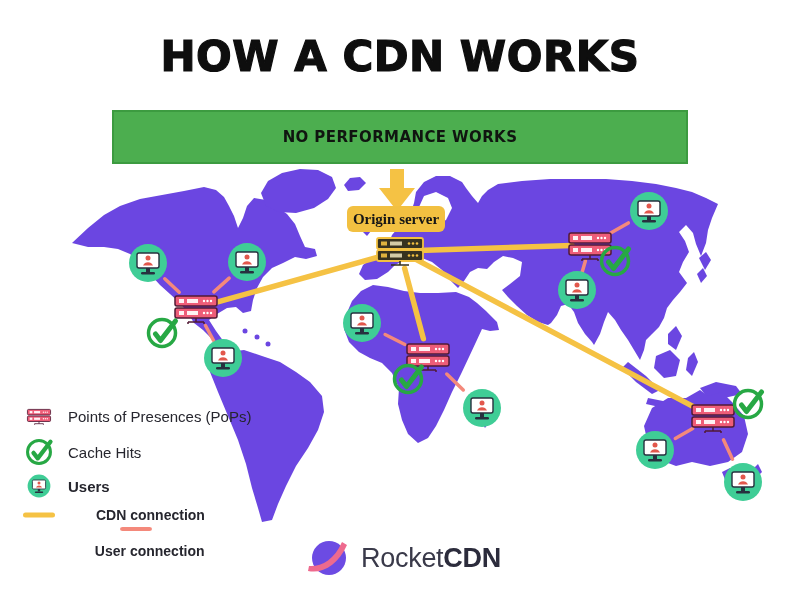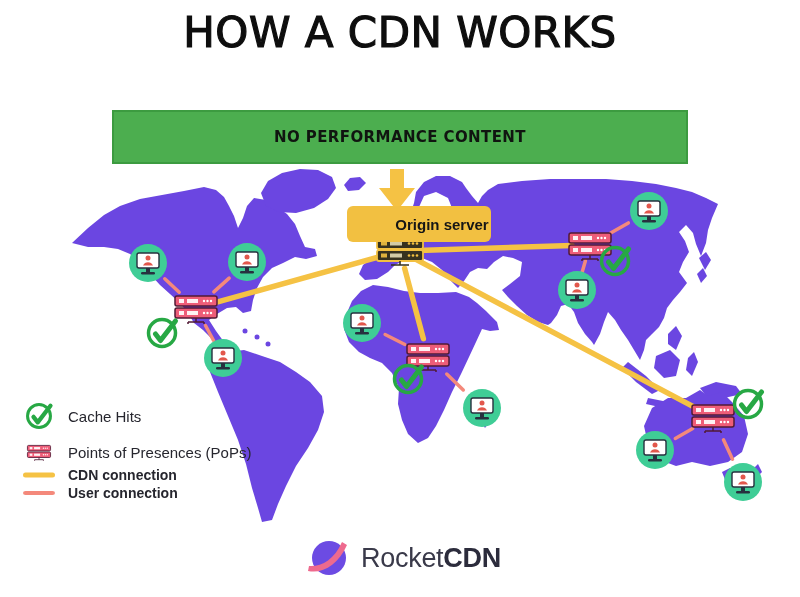--- a/index.html
+++ b/index.html
@@ -1,49 +1,49 @@
 <!DOCTYPE html>
 <html style="--map-purple: #6b46e1; --cdn-yellow: #f5c244; --user-pink: #f4897b; --check-green: #27a844; --user-green: #3fcd96; --pop-red: #ee5d78; --banner-green: #4cae4f; --banner-border: #3c9b40; --origin-yellow: #f2c041;"><head>
 <meta charset="utf-8">
 <style>
   html,body{margin:0;padding:0;background:#fff;}
   .page{position:relative;width:800px;height:597px;background:#ffffff;overflow:hidden;
         font-family:"Liberation Sans",sans-serif;}
 
-  .title{position:absolute;left:0;top:8px;width:100%;text-align:center;
-         font-family:"DejaVu Sans",sans-serif;font-weight:400;font-size:42px;
+  .title{position:absolute;left:0;top:32px;width:100%;text-align:center;
+         font-family:"DejaVu Sans",sans-serif;font-weight:700;font-size:42px;
          color:#0e0e0e;-webkit-text-stroke:1.2px #0e0e0e;letter-spacing:0.5px;}
 
   .banner{position:absolute;left:112px;top:110px;width:576px;height:54px;
           background:var(--banner-green,#4cae4f);border:2px solid var(--banner-border,#3c9b40);
           box-sizing:border-box;display:flex;flex-direction:column;justify-content:center;
           align-items:center;gap:3px;}
   .banner-heading{font-family:"DejaVu Sans",sans-serif;font-weight:700;font-size:15px;
           color:#101510;letter-spacing:0.4px;}
   .banner-sub{font-size:15px;font-weight:400;color:#1c2a1c;letter-spacing:1.2px;}
 
   svg.layer{position:absolute;left:0;top:0;}
 
-  .origin-label{position:absolute;left:347px;top:206px;width:98px;height:36px;
+  .origin-label{position:absolute;left:347px;top:206px;width:98px;height:26px;
           background:var(--origin-yellow,#f2c041);border-radius:6px;
           display:flex;align-items:center;justify-content:center;
-          font-family:Liberation Sans, sans-serif;font-weight:700;font-size:15px;color:#161616;padding-left:46px;}
+          font-family:Liberation Serif, serif;font-weight:700;font-size:15px;color:#161616;}
 
   .legend{position:absolute;left:20px;top:397px;display:flex;flex-direction:column;}
   .legend-row{display:flex;align-items:center;gap:10px;height:38px;}
   .legend-row.slim{height:16px;}
   .legend-row:nth-child(2){margin-top:-2px;}
   .legend-row:nth-child(3){margin-top:-4px;}
   .legend-row:nth-child(4){margin-top:2px;}
   .legend-row:nth-child(5){margin-top:2px;flex-direction:column;}
   .legend-ico{width:38px;height:38px;display:inline-flex;align-items:center;justify-content:center;}
   .legend-row.slim .legend-ico{height:14px;}
   .legend-label{font-size:15px;font-weight:400;color:#26262e;}
   .legend-label.bold{font-weight:700;}
-  .legend-row.slim .legend-label{font-size:14px;font-weight:700;}
+  .legend-row.slim .legend-label{font-size:14px;font-weight:700;margin-left:28px;}
 
   .logo{position:absolute;left:4px;top:536px;width:100%;display:flex;align-items:center;
         justify-content:center;gap:10px;}
   .logo-text{font-size:27px;color:#3a3a4a;letter-spacing:-0.3px;}
   .logo-text b{color:#2c2c3c;font-weight:700;}
 </style>
 </head>
 <body>
 
 <div class="page">
@@ -299,37 +299,26 @@
       </g>
     </svg>
 
   <svg class="layer" width="800" height="597" viewBox="0 0 800 597">
     <path d="M390,169 L404,169 L404,188 L415,188 L397,211 L379,188 L390,188 Z" fill="var(--cdn-yellow,#f5c244)"></path>
   </svg>
 
   <div class="title">HOW A CDN WORKS</div>
 
   <div class="banner">
-    <div class="banner-heading">NO PERFORMANCE CONTENT</div>
+    <div class="banner-heading">NO PERFORMANCE WORKS</div>
   </div>
 
   <div class="origin-label">Origin server</div>
 
   <div class="legend">
-    <div class="legend-row">
-      <span class="legend-ico">
-          <svg width="38" height="38" viewBox="-19 -19 38 38">
-            <g transform="scale(0.85)">
-              <circle r="13.5" fill="none" stroke="#27a844" stroke-width="3.5"></circle>
-              <path d="M-6.5,1 L-1.5,7.5 L13.5,-12" fill="none" stroke="#27a844" stroke-width="5" stroke-linecap="round" stroke-linejoin="round"></path>
-            </g>
-          </svg>
-        </span>
-      <span class="legend-label">Cache Hits</span>
-    </div>
     <div class="legend-row">
       <span class="legend-ico">
           <svg width="38" height="38" viewBox="-19 -19 38 38">
             <g transform="scale(0.55)">
               <rect x="-21" y="-12" width="42" height="10" rx="2" fill="#ee5d78" stroke="#511a35" stroke-width="1.5"></rect>
               <rect x="-17" y="-9" width="5" height="4" fill="#ffffff" opacity="0.92"></rect>
               <rect x="-9" y="-9" width="11" height="4" fill="#ffffff" opacity="0.92"></rect>
               <circle cx="8" cy="-7" r="1.2" fill="#ffffff"></circle>
               <circle cx="11.5" cy="-7" r="1.2" fill="#ffffff"></circle>
               <circle cx="15" cy="-7" r="1.2" fill="#ffffff"></circle>
@@ -338,20 +327,46 @@
               <rect x="-9" y="3" width="11" height="4" fill="#ffffff" opacity="0.92"></rect>
               <circle cx="8" cy="5" r="1.2" fill="#ffffff"></circle>
               <circle cx="11.5" cy="5" r="1.2" fill="#ffffff"></circle>
               <circle cx="15" cy="5" r="1.2" fill="#ffffff"></circle>
               <path d="M0,10 V14 M-8,14 H8 M-8,14 L-8,16 M8,14 L8,16" stroke="#511a35" stroke-width="1.5" fill="none"></path>
             </g>
           </svg>
         </span>
       <span class="legend-label">Points of Presences (PoPs)</span>
     </div>
+    <div class="legend-row">
+      <span class="legend-ico">
+          <svg width="38" height="38" viewBox="-19 -19 38 38">
+            <g transform="scale(0.85)">
+              <circle r="13.5" fill="none" stroke="#27a844" stroke-width="3.5"></circle>
+              <path d="M-6.5,1 L-1.5,7.5 L13.5,-12" fill="none" stroke="#27a844" stroke-width="5" stroke-linecap="round" stroke-linejoin="round"></path>
+            </g>
+          </svg>
+        </span>
+      <span class="legend-label">Cache Hits</span>
+    </div>
+    <div class="legend-row">
+      <span class="legend-ico">
+          <svg width="38" height="38" viewBox="-19 -19 38 38">
+            <g transform="scale(0.6)">
+              <circle r="19" fill="#3fcd96"></circle>
+              <rect x="-11" y="-10" width="22" height="15" rx="2" fill="#ffffff" stroke="#27313f" stroke-width="1.4"></rect>
+              <circle cx="0" cy="-5" r="2.5" fill="#e2574c"></circle>
+              <path d="M-5,2.5 C-3.5,-2 3.5,-2 5,2.5 Z" fill="#e2574c"></path>
+              <rect x="-2" y="5" width="4" height="4" fill="#27313f"></rect>
+              <rect x="-7" y="9" width="14" height="2.6" rx="1.3" fill="#27313f"></rect>
+            </g>
+          </svg>
+        </span>
+      <span class="legend-label bold">Users</span>
+    </div>
     <div class="legend-row slim">
       <span class="legend-ico">
           <svg width="34" height="8" viewBox="0 0 34 8">
             <rect x="1" y="1.5" width="32" height="5" rx="2.5" fill="#f5c244"></rect>
           </svg>
         </span>
       <span class="legend-label">CDN connection</span>
     </div>
     <div class="legend-row slim">
       <span class="legend-ico">

